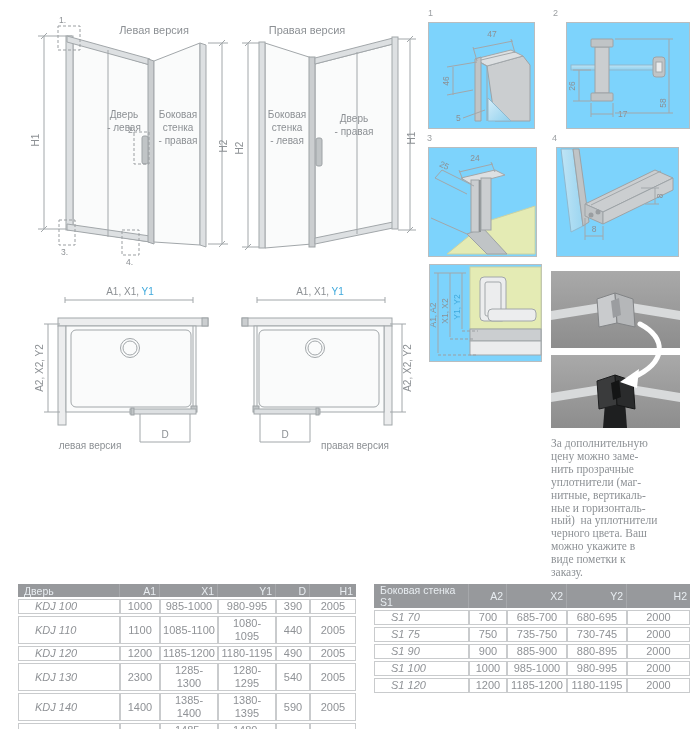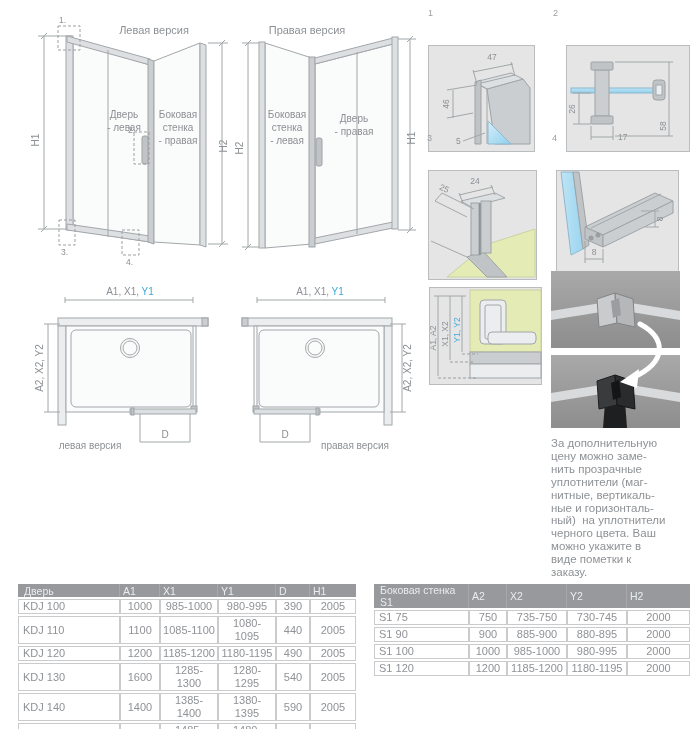--- a/index.html
+++ b/index.html
@@ -11,35 +11,35 @@
   .sm{font-size:8.5px;}
   .blue{fill:#3FA9DC;}
   .ln{stroke:#A2A7AA;fill:none;stroke-width:1;}
   .lnd{stroke:#9B9FA2;fill:none;stroke-width:1;stroke-dasharray:3 2;}
   .f0{fill:#FAFBFB;stroke:#A2A7AA;stroke-width:1;}
   .f1{fill:#DDE0E2;stroke:#A2A7AA;stroke-width:1;}
   .f2{fill:#CBCED0;stroke:#9EA3A6;stroke-width:1;}
   .f3{fill:#C0C4C6;stroke:#9EA3A6;stroke-width:1;}
   .f4{fill:#ECEDEE;stroke:#A2A7AA;stroke-width:1;}
   .green{fill:#E4EBB4;stroke:#CBD2A2;stroke-width:1;}
-  .dbox{position:absolute;border:1px solid #B9BDBF;background:#e5e5e5;margin-top:23px;}
+  .dbox{position:absolute;border:1px solid #B9BDBF;background:#7dd3fc;}
   .detail-num{position:absolute;font-size:9px;color:#9B9FA2;}
   .photo{position:absolute;background:linear-gradient(180deg,#A9A9A9,#8D8D8D);}
   .note{position:absolute;left:551px;top:437px;width:140px;font-size:11.5px;line-height:12.9px;
-        color:#8E9296;}
+        color:#8E9296;font-family:Liberation Serif, serif;}
   .note div{white-space:pre;}
   .dim-table{position:absolute;border-collapse:separate;border-spacing:0 2px;table-layout:fixed;
         font-size:11px;color:#8F9296;}
   .dim-table th{background:#97999C;color:#E8EDF1;font-weight:normal;font-size:10.5px;height:13px;
-        padding:0 3px;text-align:left;border-right:1px solid #A6A8AB;}
+        padding:0 3px;text-align:right;border-right:1px solid #A6A8AB;}
   .dim-table th:last-child{border-right:none;}
   .dim-table th.first{text-align:left;padding-left:6px;}
   .dim-table td{background:#fff;border:1px solid #C9CBCD;text-align:center;height:13px;
         line-height:13px;padding:0 2px;}
-  .dim-table td.first{text-align:left;padding-left:4px;}
+  .dim-table td.first{text-align:left;padding-left:16px;font-style:italic;}
 </style>
 </head>
 <body>
 
 <div id="page">
 
   <svg style="left:30px;top:12px" width="200" height="258" viewBox="0 0 200 258">
     <text class="ttl" x="124" y="22" text-anchor="middle">Левая версия</text>
     <g>
       <line class="ln" x1="8" y1="24" x2="42" y2="24"></line>
@@ -437,21 +437,21 @@
         <tr>
           <td class="first">KDJ 120</td>
           <td>1200</td>
           <td>1185-1200</td>
           <td>1180-1195</td>
           <td>490</td>
           <td>2005</td>
         </tr>
         <tr>
           <td class="first">KDJ 130</td>
-          <td>1600</td>
+          <td>2300</td>
           <td>1285-1300</td>
           <td>1280-1295</td>
           <td>540</td>
           <td>2005</td>
         </tr>
         <tr>
           <td class="first">KDJ 140</td>
           <td>1400</td>
           <td>1385-1400</td>
           <td>1380-1395</td>
@@ -481,20 +481,27 @@
       <tr>
         <th class="first">Боковая стенка S1</th>
         <th>A2</th>
         <th>X2</th>
         <th>Y2</th>
         <th>H2</th>
       </tr>
     </thead>
     <tbody>
         <tr>
+          <td class="first">S1 70</td>
+          <td>700</td>
+          <td>685-700</td>
+          <td>680-695</td>
+          <td>2000</td>
+        </tr>
+        <tr>
           <td class="first">S1 75</td>
           <td>750</td>
           <td>735-750</td>
           <td>730-745</td>
           <td>2000</td>
         </tr>
         <tr>
           <td class="first">S1 90</td>
           <td>900</td>
           <td>885-900</td>

